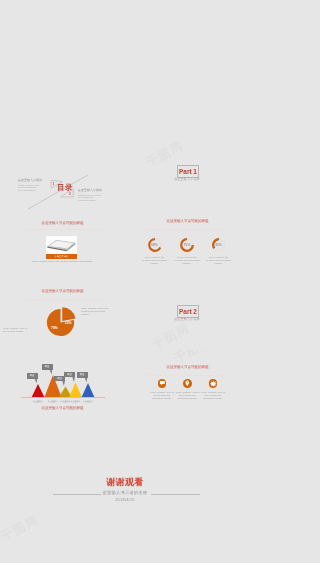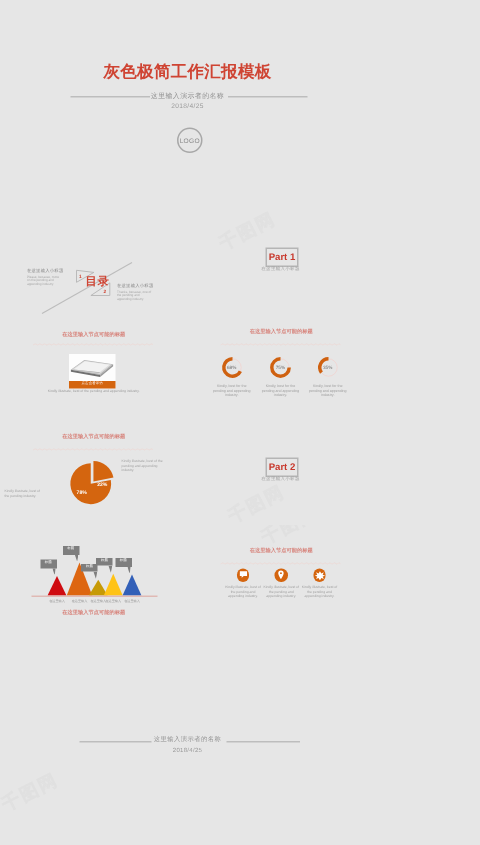--- a/index.html
+++ b/index.html
@@ -132,28 +132,20 @@
   .k-rule.l{left:53px;width:48px;}
   .k-rule.r{left:151px;width:49px;}
   .k-sub{top:69.5px;}
   .k-date{top:77px;}
 </style>
 </head>
 <body>
 
 <div class="deck">
 
-  <div class="slide" id="slide-title">
-    <div class="t-title">灰色极简工作汇报模板</div>
-    <div class="t-rule l"></div>
-    <div class="t-rule r"></div>
-    <div class="t-sub">这里输入演示者的名称</div>
-    <div class="t-date">2018/4/25</div>
-    <div class="t-logo">LOGO</div>
-  </div>
 
   <div class="slide" id="slide-toc">
     <svg class="toc-svg" width="125" height="70" viewBox="0 0 125 70">
       <line x1="28" y1="52" x2="88" y2="18" stroke="#bcbcbc" stroke-width="0.7"></line>
       <path d="M51 23.2 L51 31.2 L62.6 24.6 Z" fill="none" stroke="#b4b4b4" stroke-width="0.6"></path>
       <path d="M73.2 31.6 L73.2 40 L60.6 40 Z" fill="none" stroke="#b4b4b4" stroke-width="0.6"></path>
     </svg>
     <div class="toc-word" id="toc-word">目录</div>
     <div class="toc-num" id="toc-num-1">1</div>
     <div class="toc-num" id="toc-num-2">2</div>
@@ -293,19 +285,20 @@
       <div class="icirc" style="left: 83.7px; top: 29.2px; width: 8.6px; height: 8.6px;">
         <svg width="8.6" height="8.6" viewBox="0 0 10 10">
           <path d="M5 2.1 6.1 3.9 8 3 7.1 4.9 9 5.6 7.1 6.3 8 8.2 6.1 7.3 5 9.1 3.9 7.3 2 8.2 2.9 6.3 1 5.6 2.9 4.9 2 3 3.9 3.9Z" fill="#fff"></path>
         </svg>
       </div>
       <div class="icap" style="left: 76px; top: 40.5px; width: 24px;">Kindly illustrate, best of the pending and appending industry.</div>
     </div>
 
   <div class="slide" id="slide-thanks">
     <div class="wm" id="wm-thanks">千图网</div>
+    <div class="k-title">谢谢观看</div>
     <div class="k-rule l"></div>
     <div class="k-rule r"></div>
     <div class="k-sub">这里输入演示者的名称</div>
     <div class="k-date">2018/4/25</div>
   </div>
 
 </div>
 
 </body></html>

